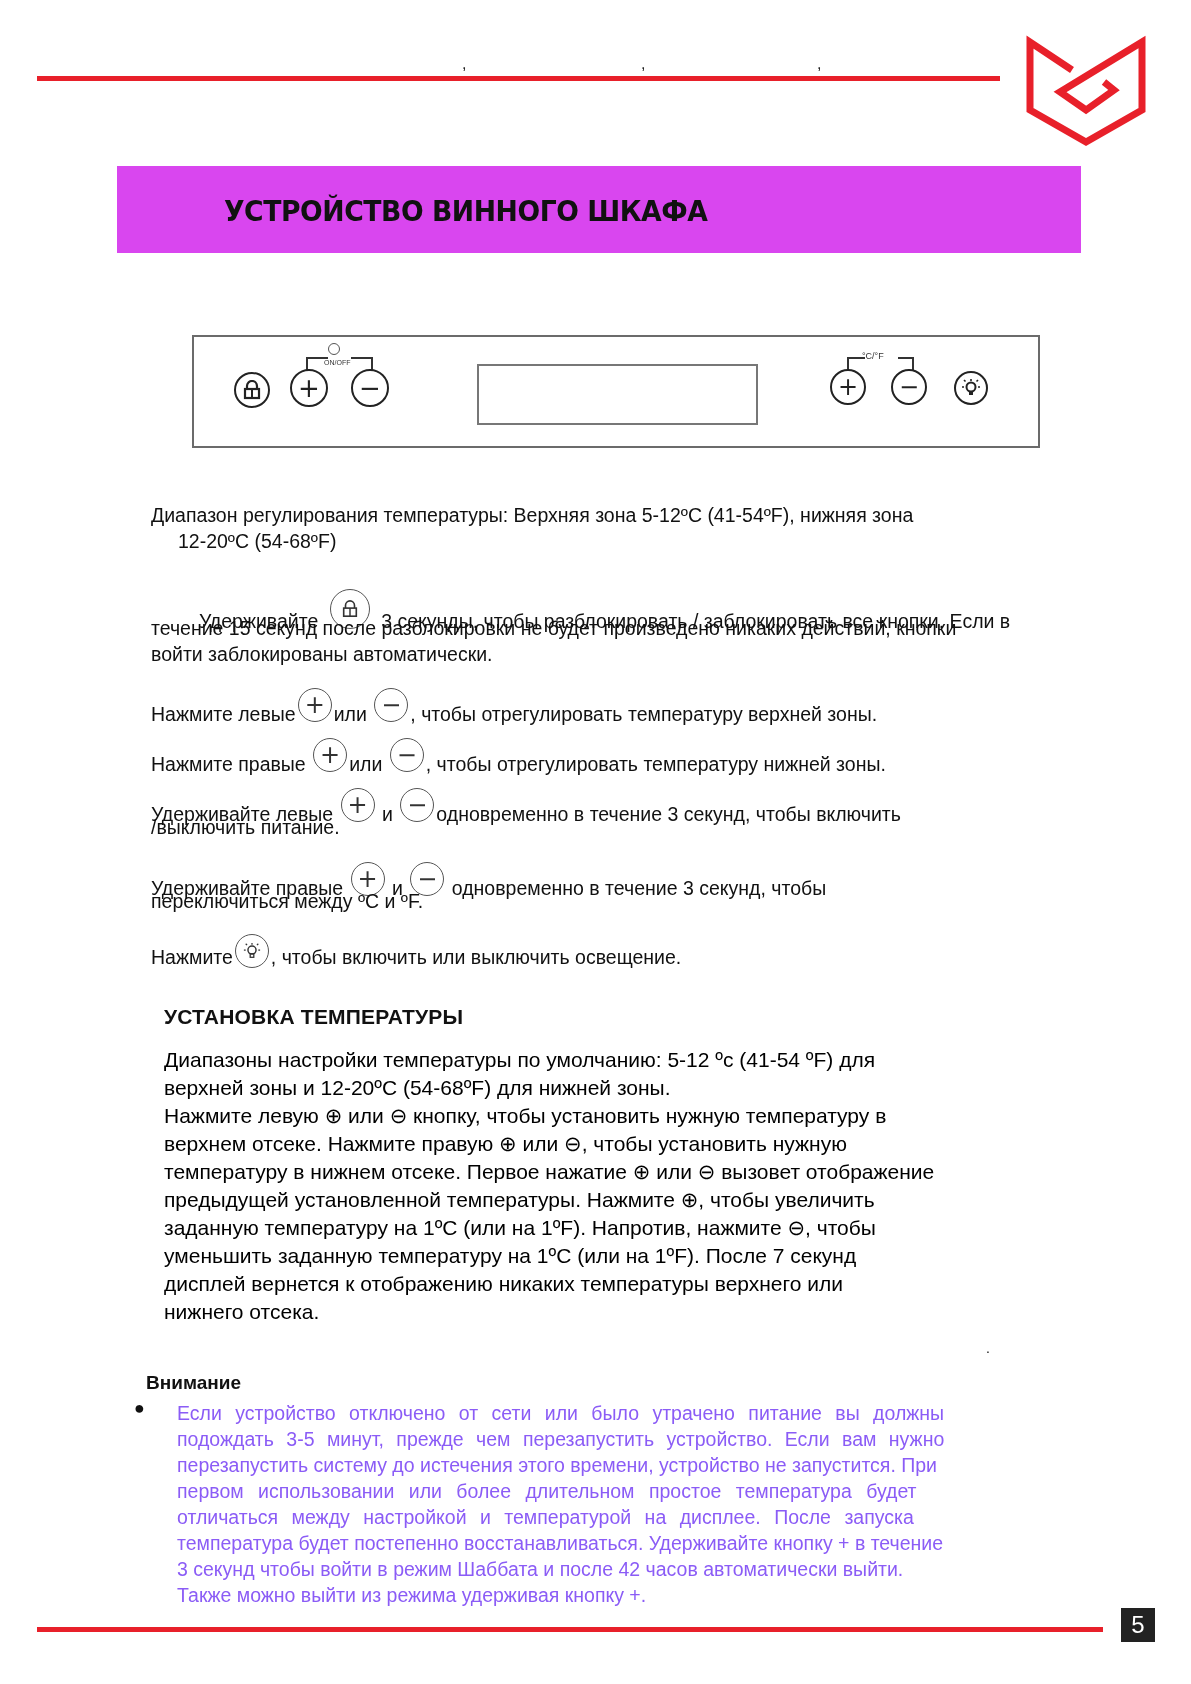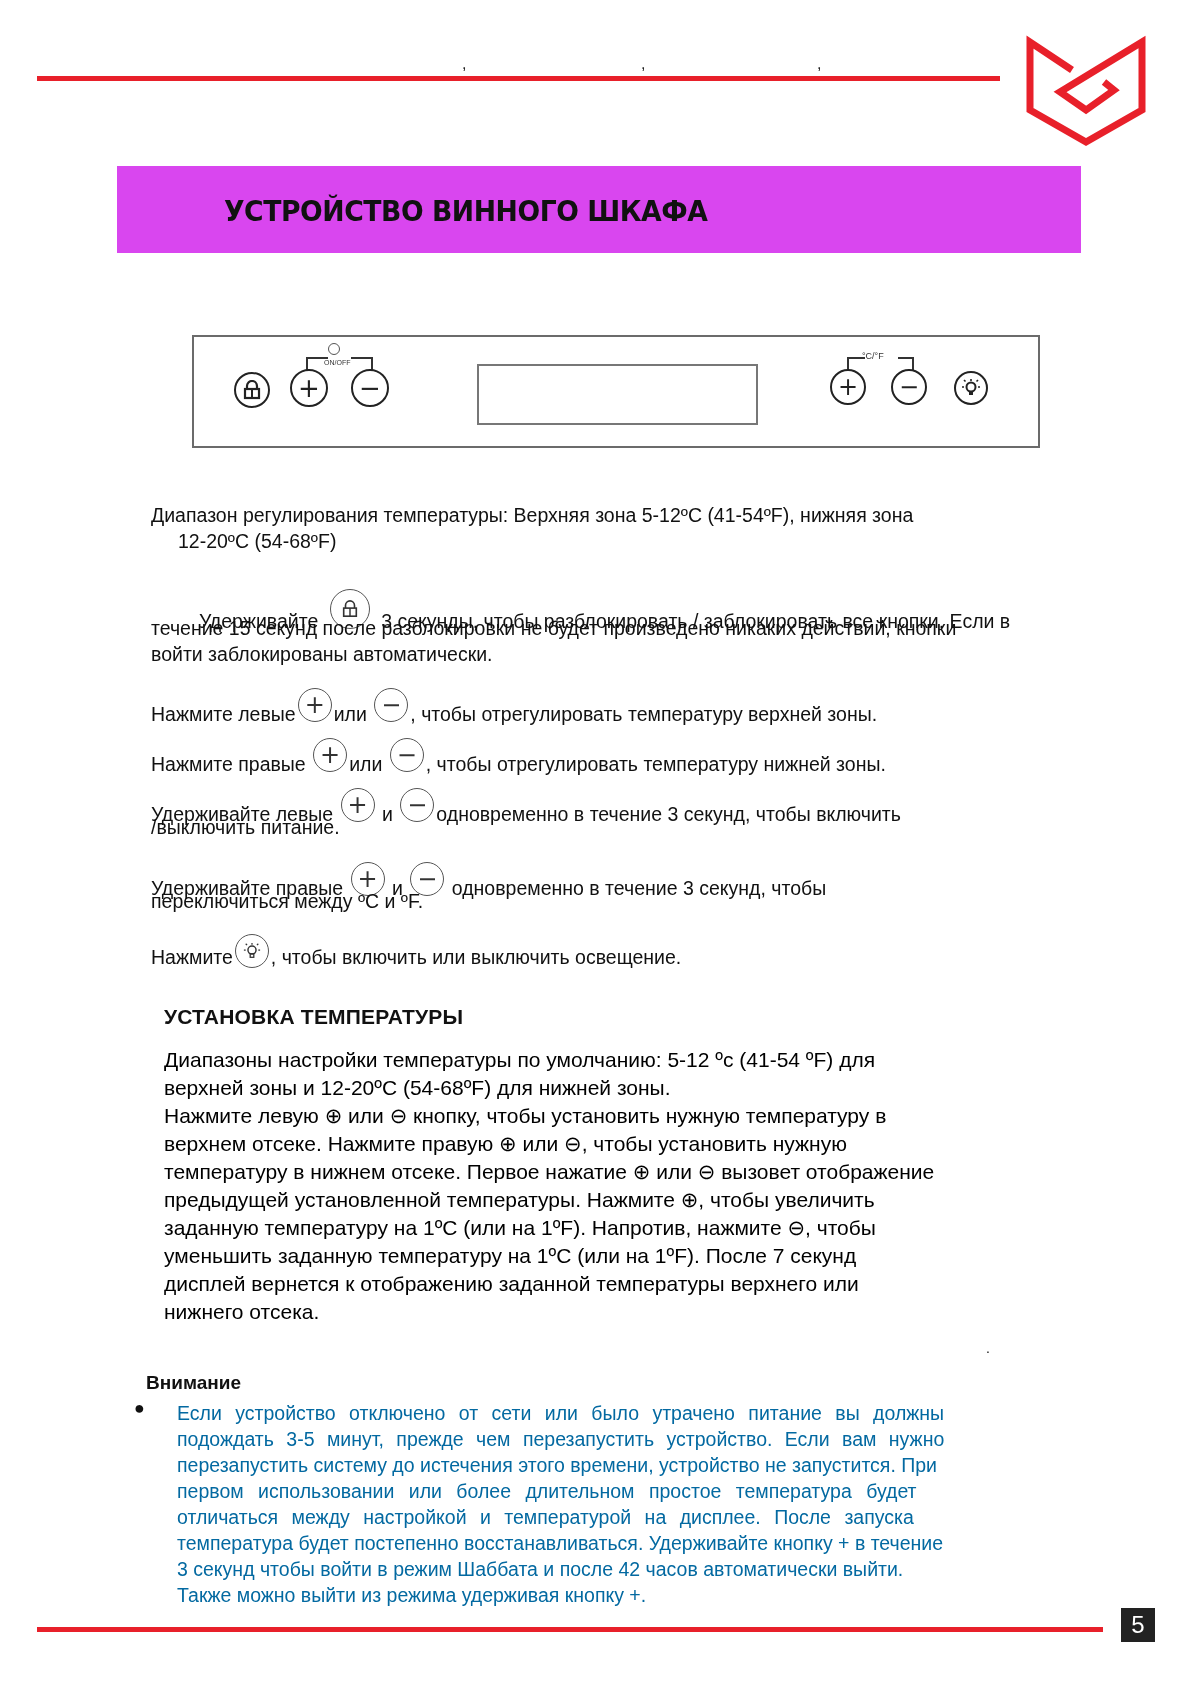--- a/index.html
+++ b/index.html
@@ -19,21 +19,21 @@
   .tiny { position:absolute; font-size:7px; color:#333; font-family:Liberation Sans, sans-serif; }
   .txt { position:absolute; font-size:19.5px; line-height:26px; white-space:nowrap; color:#111; }
   .icircle { display:inline-flex; align-items:center; justify-content:center; width:34px; height:34px;
              border:1.5px solid #555; border-radius:50%; box-sizing:border-box; vertical-align:8px;
              font-family:"DejaVu Sans", sans-serif; font-size:24px; line-height:1; color:#333; margin:0 2px; }
   .h2 { position:absolute; font-size:21px; font-weight:bold; letter-spacing:0.2px; }
   .para2 { position:absolute; left:164px; top:1046px; width:900px; font-size:21px; line-height:28px; color:#000000; }
   .para2 div { white-space:nowrap; }
   .warn-title { position:absolute; left:146px; top:1372px; font-size:19px; font-weight:bold; }
   .bullet { position:absolute; left:134px; top:1398px; font-size:18px; }
-  .warn-body { position:absolute; left:177px; top:1400px; width:875px; font-size:19.5px; line-height:26px; color:#0369a1; }
+  .warn-body { position:absolute; left:177px; top:1400px; width:875px; font-size:19.5px; line-height:26px; color:#8b5cf6; }
   .warn-body div { white-space:nowrap; }
   .pagenum { position:absolute; left:1121px; top:1608px; width:34px; height:34px; background:#222;
              color:#fff; font-size:24px; display:flex; align-items:center; justify-content:center; }
 </style>
 </head>
 <body>
 
 <div class="redline" style="left:37px; top:76px; width:963px;"></div>
 <span class="comma" style="left:462px;">,</span>
 <span class="comma" style="left:641px;">,</span>
@@ -158,21 +158,21 @@
 <div class="h2" style="left:164px; top:1005px;">УСТАНОВКА ТЕМПЕРАТУРЫ</div>
 <div class="para2">
   <div>Диапазоны настройки температуры по умолчанию: 5-12 ºс (41-54 ºF) для</div>
   <div>верхней зоны и 12-20ºC (54-68ºF) для нижней зоны.</div>
   <div>Нажмите левую ⊕ или ⊖ кнопку, чтобы установить нужную температуру в</div>
   <div>верхнем отсеке. Нажмите правую ⊕ или ⊖, чтобы установить нужную</div>
   <div>температуру в нижнем отсеке. Первое нажатие ⊕ или ⊖ вызовет отображение</div>
   <div>предыдущей установленной температуры. Нажмите ⊕, чтобы увеличить</div>
   <div>заданную температуру на 1ºC (или на 1ºF). Напротив, нажмите ⊖, чтобы</div>
   <div>уменьшить заданную температуру на 1ºC (или на 1ºF). После 7 секунд</div>
-  <div>дисплей вернется к отображению заданной температуры верхнего или</div>
+  <div>дисплей вернется к отображению никаких температуры верхнего или</div>
   <div>нижнего отсека.</div>
 </div>
 <span class="abs" style="left:986px; top:1340px; font-size:14px;">.</span>
 
 <div class="warn-title">Внимание</div>
 <span class="bullet">●</span>
 <div class="warn-body">
   <div style="word-spacing:8px;">Если устройство отключено от сети или было утрачено питание вы должны</div>
   <div style="word-spacing:7px;">подождать 3-5 минут, прежде чем перезапустить устройство. Если вам нужно</div>
   <div>перезапустить систему до истечения этого времени, устройство не запустится. При</div>

